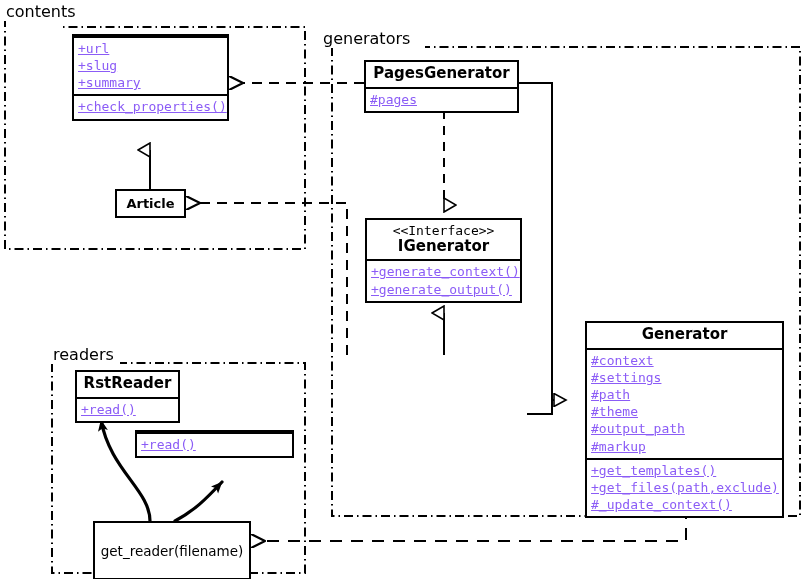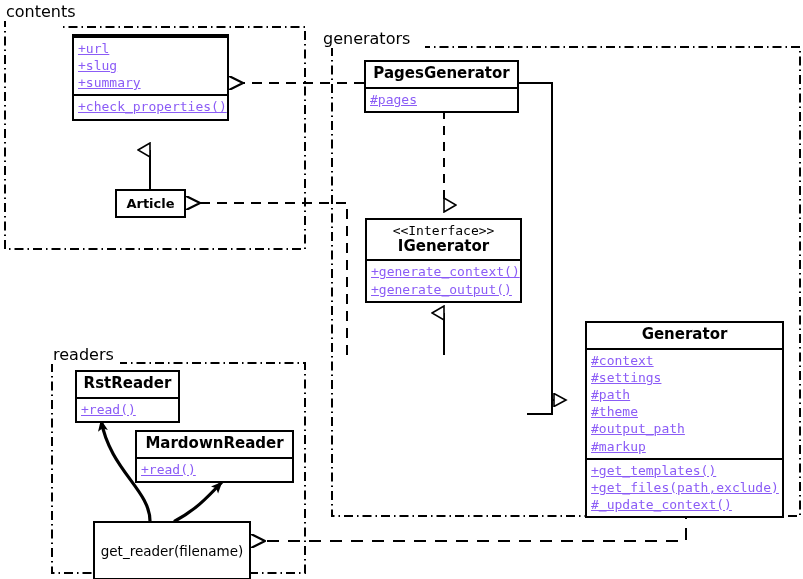--- a/index.html
+++ b/index.html
@@ -197,21 +197,20 @@
   </div>
 
   <div class="uml-class" style="left:75px; top:370px; width:105px;">
     <div class="uml-name">RstReader</div>
     <div class="uml-compartment">
       <div>+read()</div>
     </div>
   </div>
 
   <div class="uml-class" style="left:135px; top:430px; width:159px;">
-    <div class="uml-name">MardownReader</div>
     <div class="uml-compartment">
       <div>+read()</div>
     </div>
   </div>
 
   <div class="plain-box" style="left:93px; top:521px; width:158px; height:59px;">
     <span>get_reader(filename)</span>
   </div>
 
 </div>

